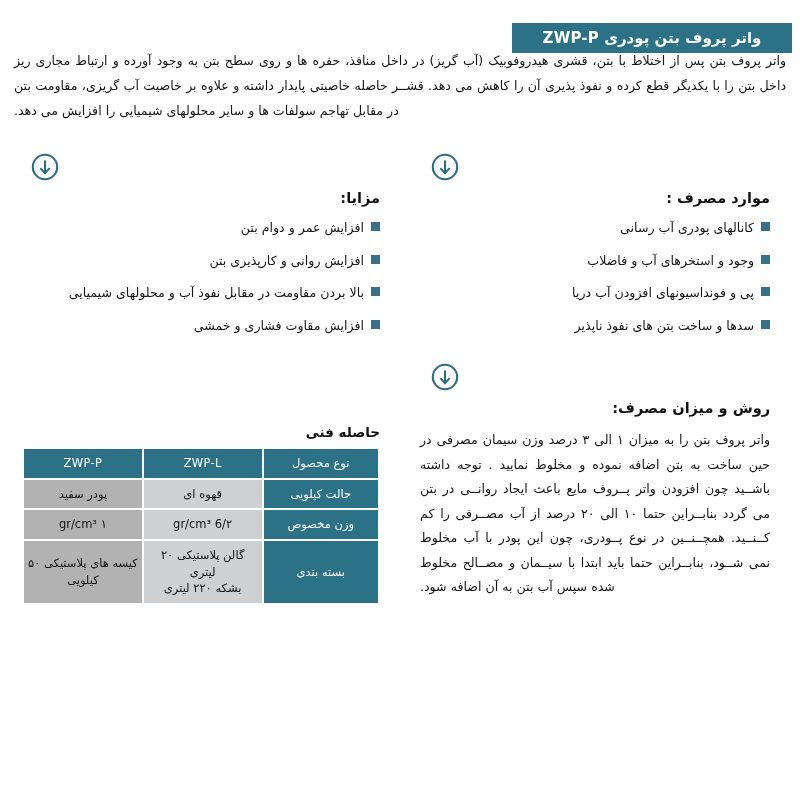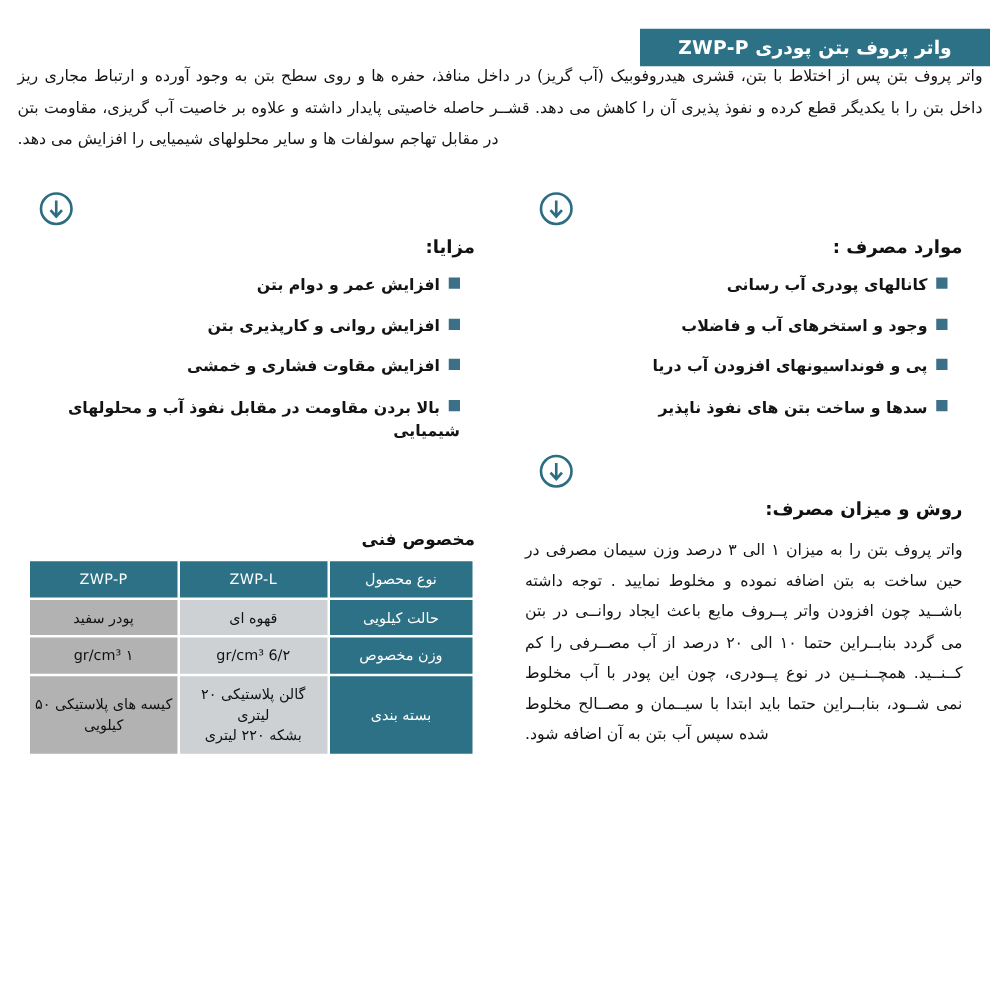--- a/index.html
+++ b/index.html
@@ -105,23 +105,22 @@
     font-weight: bold;
     color: #111111;
     text-align: right;
     margin-top: 8px;
     margin-bottom: 12px;
     padding-left: 12px;
   }
 
   ul.bullets {
     list-style: none;
-    margin: 12px;
+    margin: 0;
     padding: 0;
-    font-weight: bold;
   }
   ul.bullets li {
     font-size: 12.6px;
     line-height: 1.55;
     color: #141414;
     text-align: right;
     margin-bottom: 13px;
     padding-left: 12px;
     position: relative;
   }
@@ -253,43 +252,43 @@
     </div>
     <div class="sec-title">مزایا:</div>
     <ul class="bullets">
       <li>
         <span class="bullet-sq"></span><span class="btxt">افزایش عمر و دوام بتن</span>
       </li>
       <li>
         <span class="bullet-sq"></span><span class="btxt">افزایش روانی و کارپذیری بتن</span>
       </li>
       <li>
+        <span class="bullet-sq"></span><span class="btxt">بالا بردن مقاومت در مقابل نفوذ آب و محلولهای شیمیایی</span>
+      </li>
+      <li>
         <span class="bullet-sq"></span><span class="btxt">افزایش مقاوت فشاری و خمشی</span>
-      </li>
-      <li>
-        <span class="bullet-sq"></span><span class="btxt">بالا بردن مقاومت در مقابل نفوذ آب و محلولهای شیمیایی</span>
       </li>
     </ul>
   </div>
 </div>
 
 <div class="usage">
   <div class="arrow-wrap">
     <svg class="arrow-icon" viewBox="0 0 30 30">
       <circle cx="15" cy="15" r="12.2"></circle>
       <line x1="15" y1="8.4" x2="15" y2="20.4"></line>
       <path d="M10.4 16.1 L15 21.2 L19.6 16.1"></path>
     </svg>
   </div>
   <div class="sec-title">روش و میزان مصرف:</div>
   <div class="usage-body">واتر پروف بتن را به میزان ۱ الی ۳ درصد وزن سیمان مصرفی در حین ساخت به بتن اضافه نموده و مخلوط نمایید . توجه داشته باشــید چون افزودن واتر پــروف مایع باعث ایجاد روانــی در بتن می گردد بنابــراین حتما ۱۰ الی ۲۰ درصد از آب مصــرفی را کم کــنــید. همچــنــین در نوع پــودری، چون این پودر با آب مخلوط نمی شــود، بنابــراین حتما باید ابتدا با سیــمان و مصــالح مخلوط شده سپس آب بتن به آن اضافه شود.</div>
 </div>
 
 <div class="spec-block">
-  <div class="spec-title">مخصوص فنی</div>
+  <div class="spec-title">حاصله فنی</div>
 
   <table class="spec">
     <tbody>
       <tr>
         <td class="rowhead colhead">نوع محصول</td>
         <td class="colhead">ZWP-L</td>
         <td class="colhead">ZWP-P</td>
       </tr>
       <tr>
         <td class="rowhead">حالت کیلویی</td>

